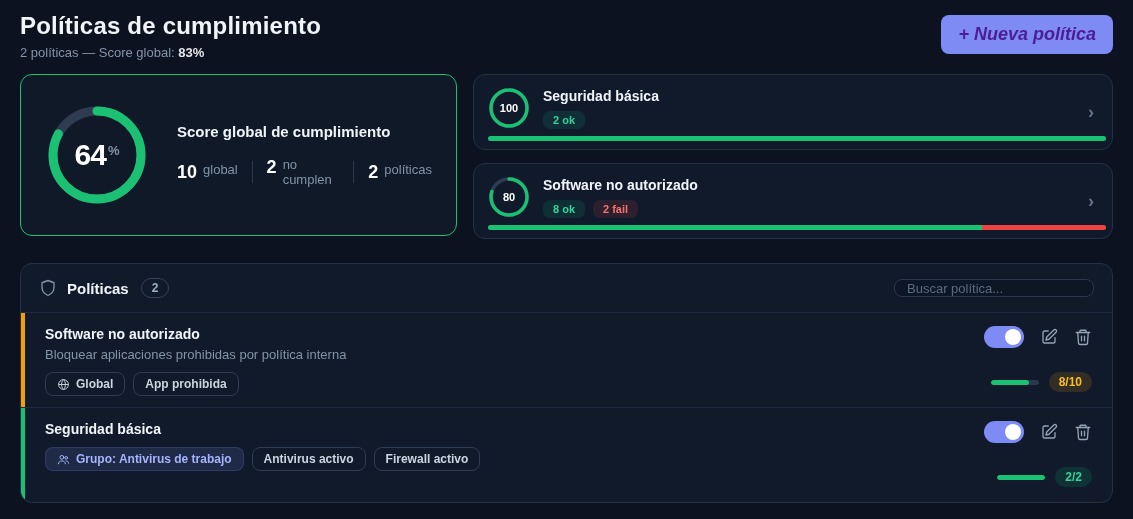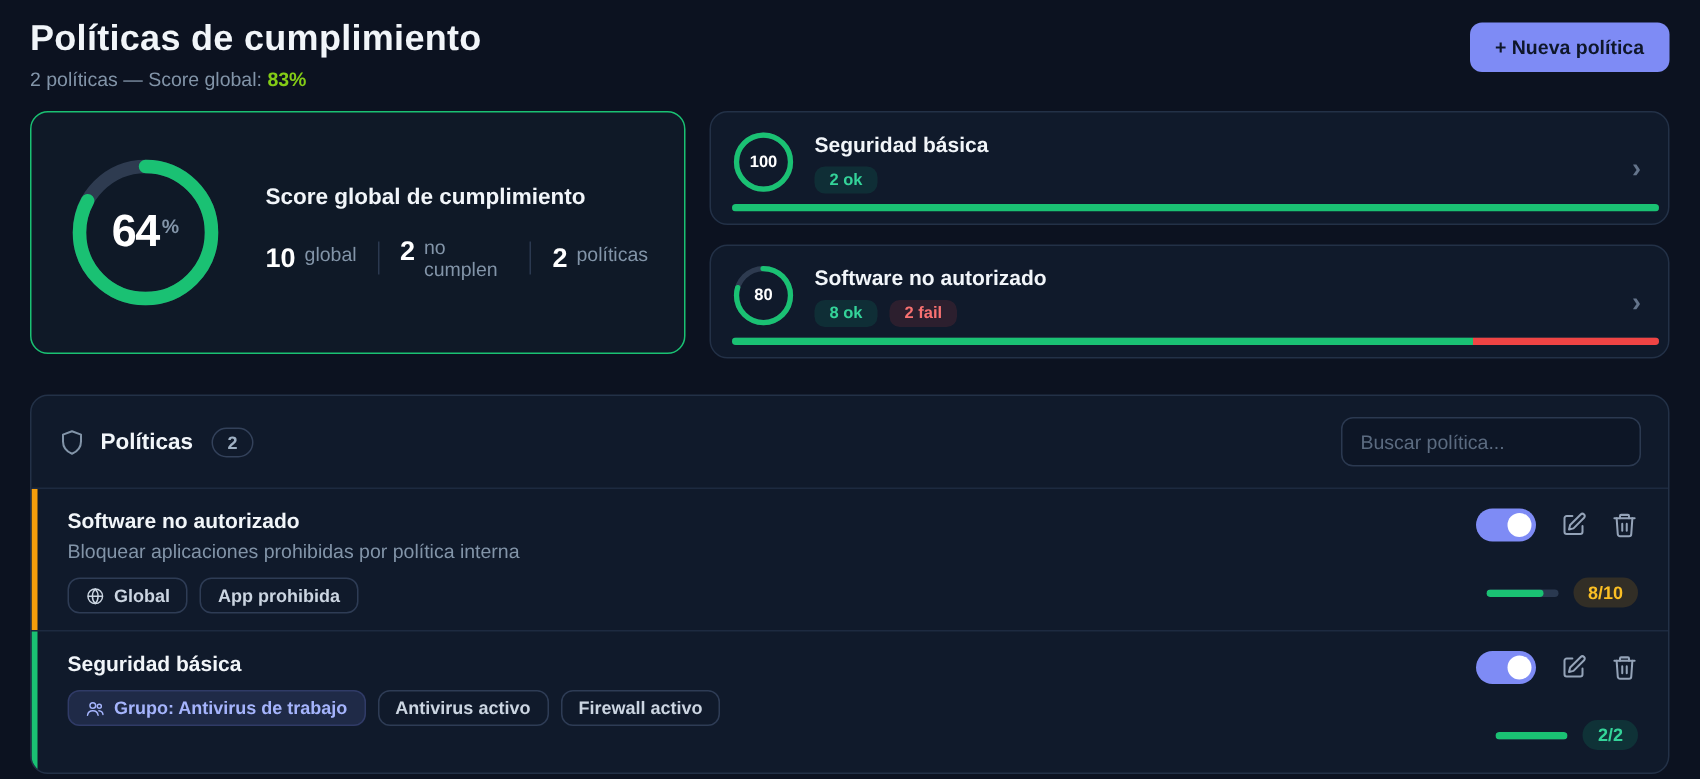--- a/index.html
+++ b/index.html
@@ -20,24 +20,24 @@
     background:var(--page-bg);
     font-family:"Liberation Sans",sans-serif;
     color:var(--txt);
   }
   .page{padding:12px 20px 0}
 
   
   .topbar{display:flex;justify-content:space-between;align-items:flex-start}
   .page-title{font-size:24px;font-weight:700;margin:0;color:var(--txt);letter-spacing:.2px}
   .subtitle{font-size:13px;color:var(--muted);margin-top:5px}
-  .subtitle strong{color:#84cc16;font-weight:700}
+  .subtitle strong{color:#e5e5e5;font-weight:700}
   .btn-primary{
-    background:var(--indigo);color:#0f172a;border:none;border-radius:8px;
-    padding:9px 17px;font-size:13px;font-weight:700;font-family:inherit;cursor:pointer;margin-top:3px;
+    background:var(--indigo);color:#4c1d95;border:none;border-radius:8px;
+    padding:9px 17px;font-size:18px;font-weight:700;font-family:inherit;cursor:pointer;margin-top:3px;font-style:italic;
   }
 
   
   .top-grid{display:flex;gap:16px;margin-top:14px}
   .score-card{
     width:437px;height:162px;flex:none;
     border:1px solid var(--green);border-radius:12px;background:#0f1927;
     display:flex;align-items:center;padding:0 24px;gap:28px;
   }
   .gauge{position:relative;width:104px;height:104px;flex:none}
@@ -77,21 +77,21 @@
   .bar-ok{background:var(--green);height:100%}
   .bar-fail{background:var(--red);height:100%}
 
   
   .policies-panel{margin-top:24px;background:var(--card-bg);border:1px solid var(--card-border);border-radius:12px;overflow:hidden}
   .panel-header{display:flex;align-items:center;padding:14px 18px;gap:10px}
   .shield-icon{color:var(--muted);width:18px;height:18px;flex:none}
   .panel-title{font-size:15px;font-weight:700;color:var(--txt)}
   .count-pill{font-size:12px;font-weight:600;color:#9fb0c3;border:1px solid #33415a;border-radius:999px;padding:2px 10px;margin-left:2px}
   .search-input{
-    margin-left:auto;width:200px;height:33px;background:#0d1626;border:1px solid #2b3950;
+    margin-left:auto;width:200px;height:18px;background:#0d1626;border:1px solid #2b3950;
     border-radius:8px;color:#cbd5e1;font-size:13px;padding:0 12px;font-family:inherit;outline:none;
   }
   .search-input::placeholder{color:#5b6b80}
 
   .policy-row{position:relative;border-top:1px solid #1d2a40;padding:13px 20px 15px 24px;height:95px}
   .row-accent{position:absolute;left:0;top:0;bottom:0;width:4px}
   .row-accent.amber{background:var(--amber)}
   .row-accent.green{background:var(--green)}
   .policy-title{font-size:14px;font-weight:700;color:var(--txt)}
   .policy-desc{font-size:13px;color:var(--muted);margin-top:5px}

